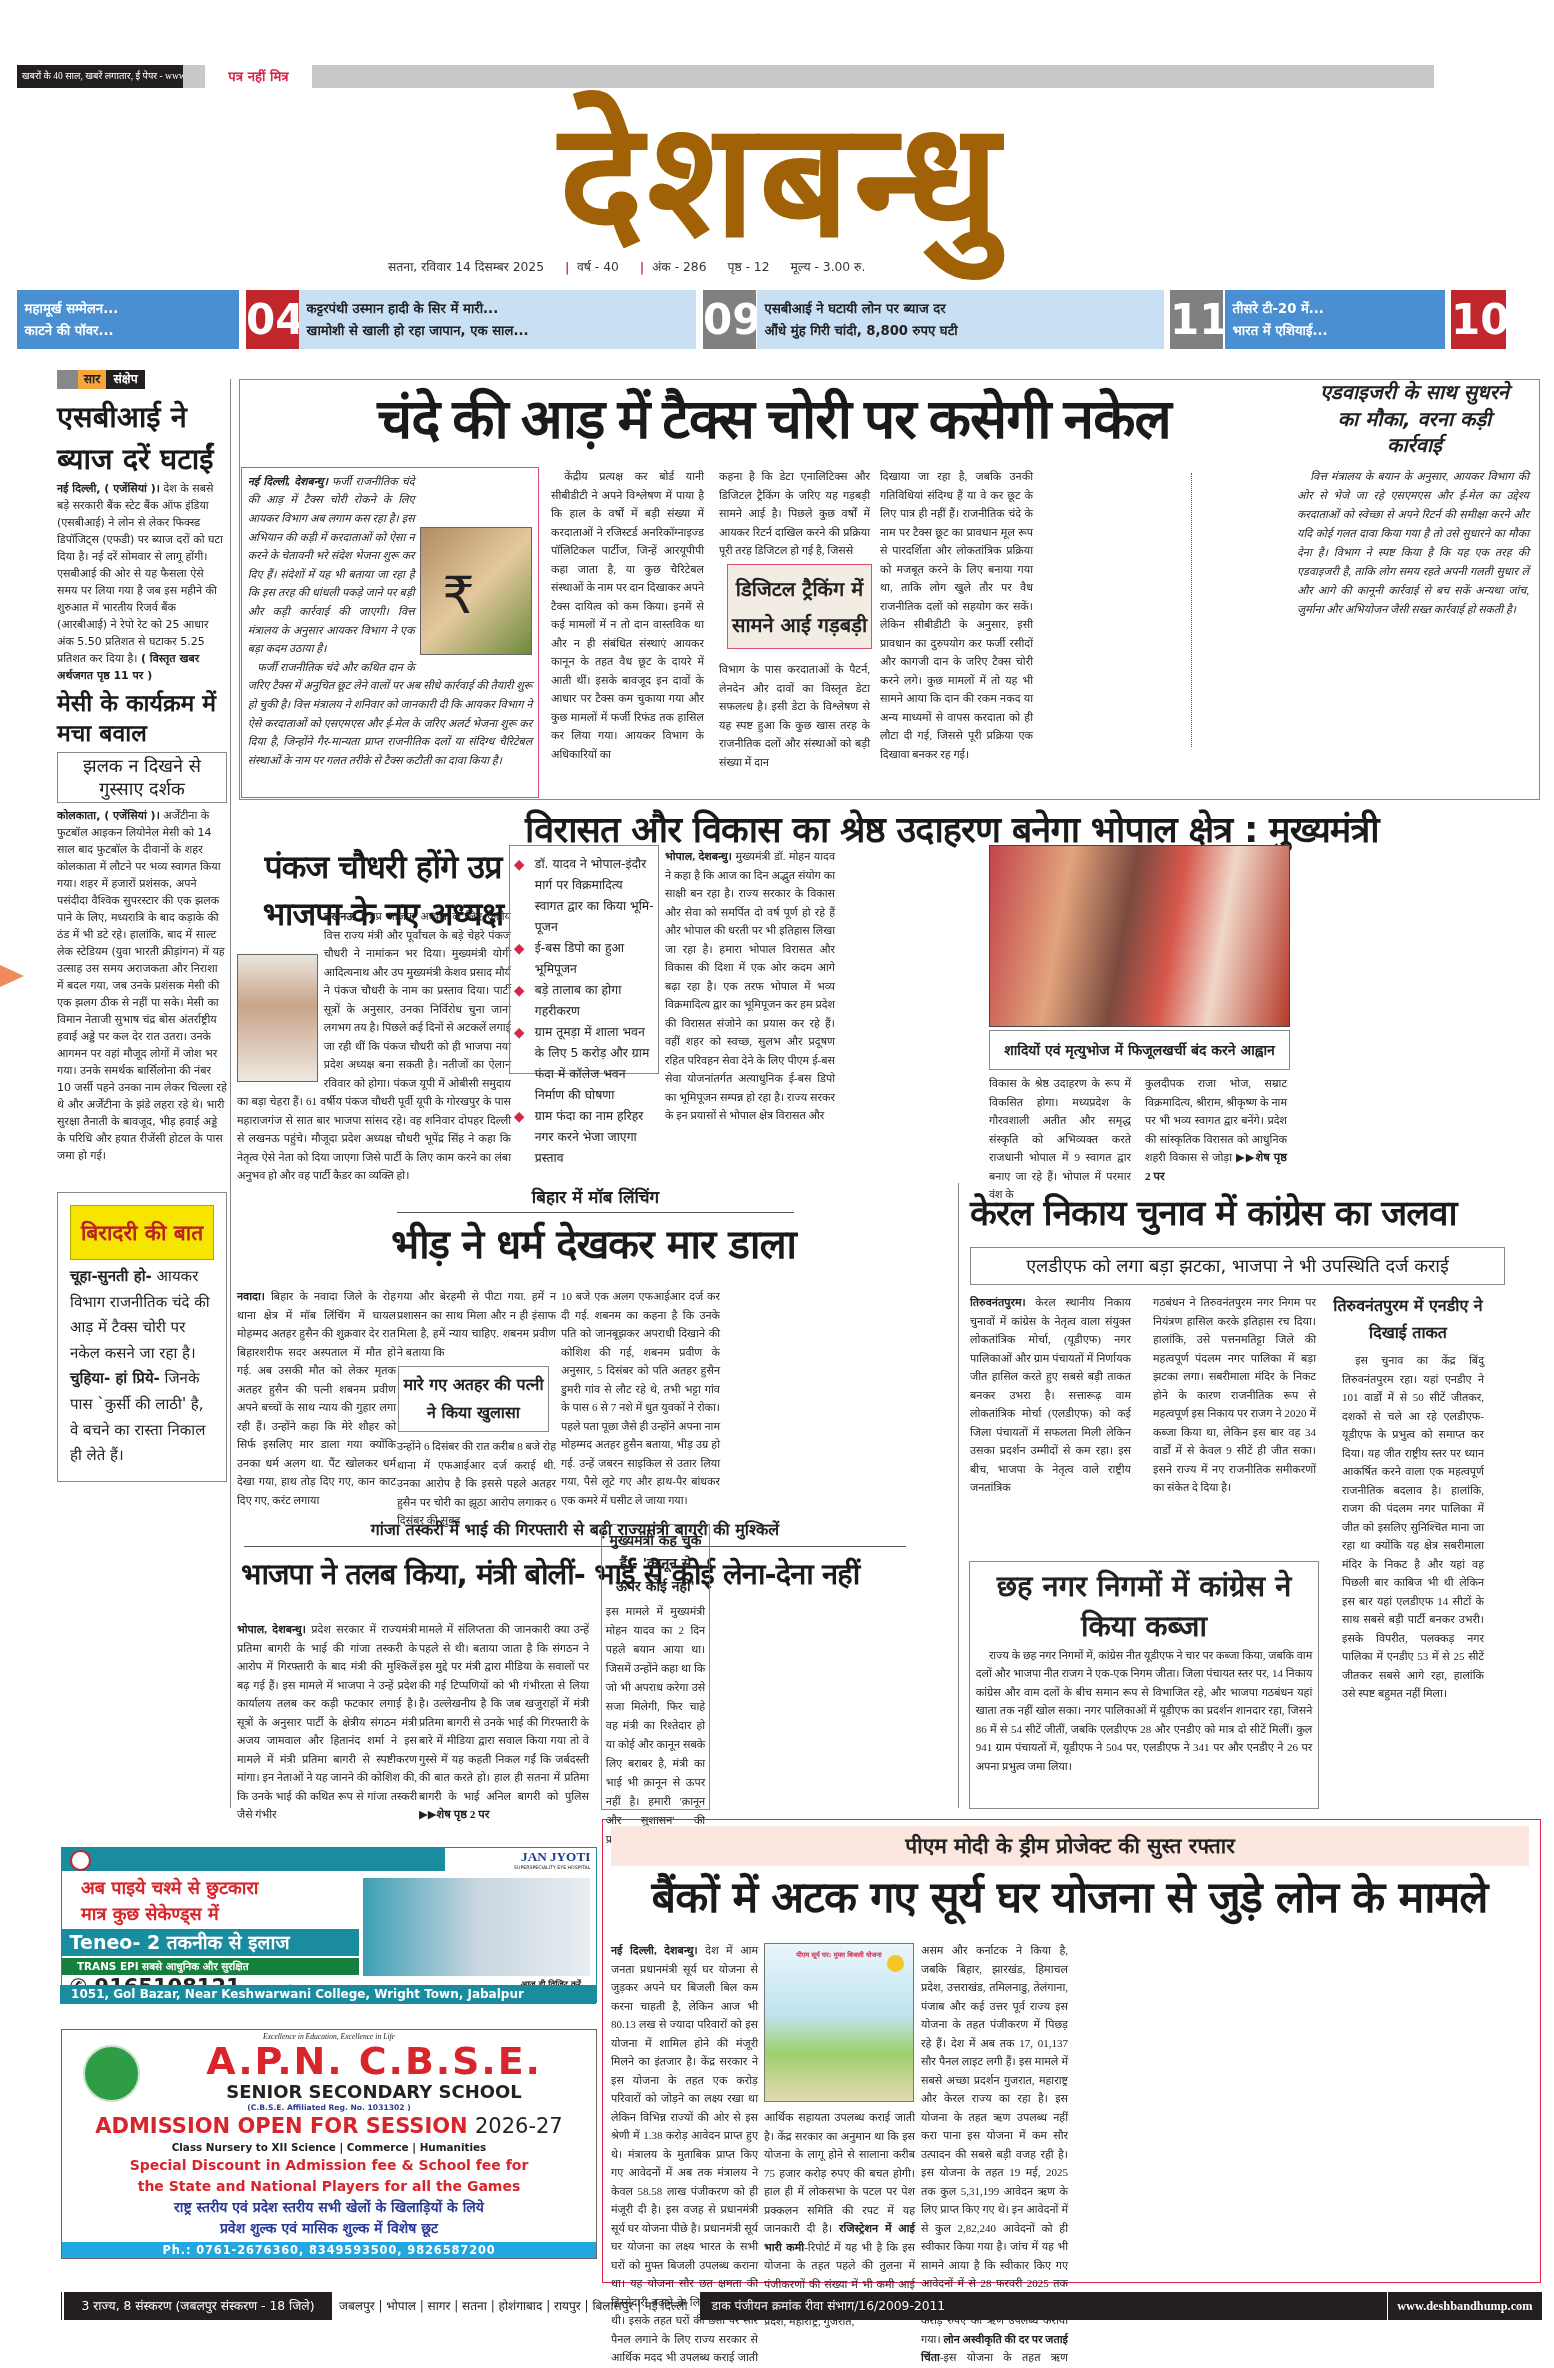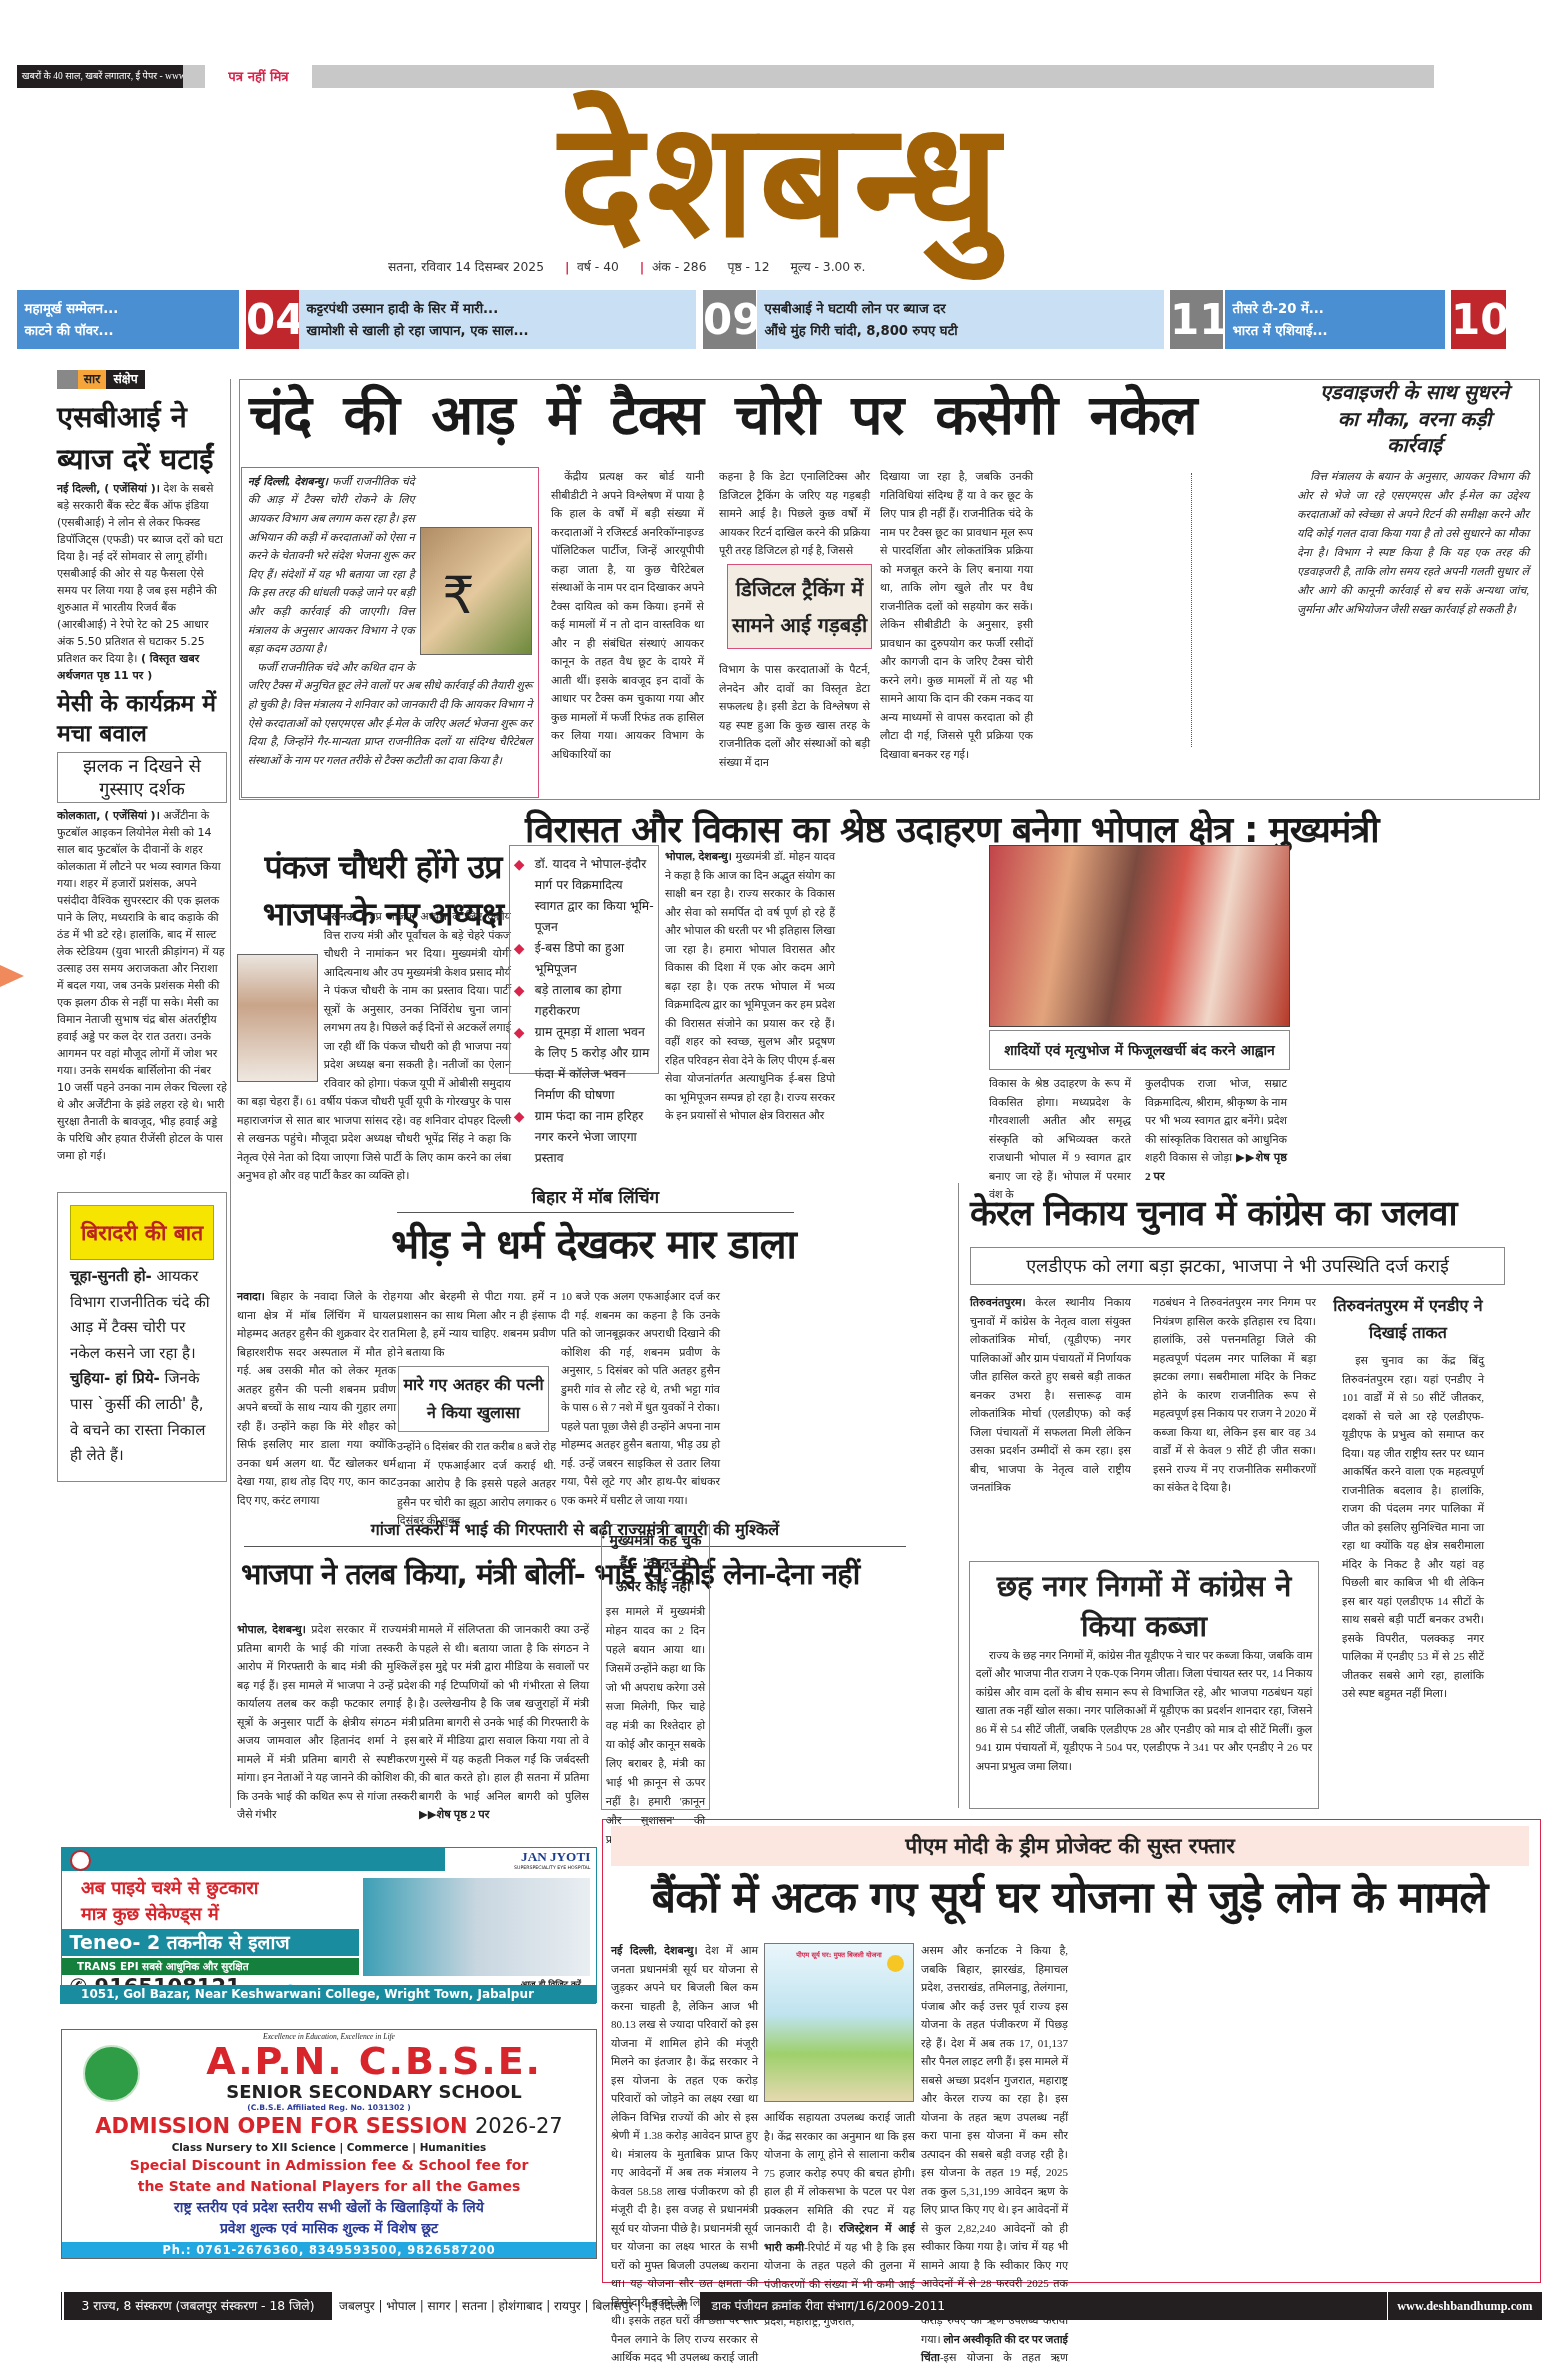--- a/index.html
+++ b/index.html
@@ -97,21 +97,21 @@
   <p class="body" style="font-family:'DejaVu Sans',sans-serif;font-size:11px;line-height:17px;text-align:left"><b>कोलकाता, ( एजेंसियां )।</b> <span>अर्जेंटीना के फुटबॉल आइकन लियोनेल मेसी को 14 साल बाद फुटबॉल के दीवानों के शहर कोलकाता में लौटने पर भव्य स्वागत किया गया। शहर में हजारों प्रशंसक, अपने पसंदीदा वैश्विक सुपरस्टार की एक झलक पाने के लिए, मध्यरात्रि के बाद कड़ाके की ठंड में भी डटे रहे। हालांकि, बाद में साल्ट लेक स्टेडियम (युवा भारती क्रीड़ांगन) में यह उत्साह उस समय अराजकता और निराशा में बदल गया, जब उनके प्रशंसक मेसी की एक झलग ठीक से नहीं पा सके। मेसी का विमान नेताजी सुभाष चंद्र बोस अंतर्राष्ट्रीय हवाई अड्डे पर कल देर रात उतरा। उनके आगमन पर वहां मौजूद लोगों में जोश भर गया। उनके समर्थक बार्सिलोना की नंबर 10 जर्सी पहने उनका नाम लेकर चिल्ला रहे थे और अर्जेंटीना के झंडे लहरा रहे थे। भारी सुरक्षा तैनाती के बावजूद, भीड़ हवाई अड्डे के परिधि और हयात रीजेंसी होटल के पास जमा हो गई।</span></p>
   <div class="box" style="margin-top:28px;padding:12px">
     <div style="background:#f5e500;height:55px;font-size:21px;color:#b22;font-weight:bold;text-align:center;line-height:55px;border:0.9px solid #aa0">बिरादरी की बात</div>
     <p style="font-size:15px;line-height:25.6px;margin-top:3.8px"><b>चूहा-सुनती हो-</b> <span>आयकर विभाग राजनीतिक चंदे की आड़ में टैक्स चोरी पर नकेल कसने जा रहा है।</span><br><b>चुहिया- हां प्रिये-</b> <span>जिनके पास `कुर्सी की लाठी' है, वे बचने का रास्ता निकाल ही लेते हैं।</span></p>
   </div>
 </div>
 <div class="abs vline" style="left:230px;top:379px;height:1429px"></div>
 <div class="abs" style="left:0;top:965px;width:0;height:0;border-top:11.4px solid transparent;border-bottom:11.4px solid transparent;border-left:24px solid #f08a5d"></div>
 
 <div class="abs" style="left:239px;top:379px;width:1301px;height:421px;border:0.9px solid #888"></div>
-<h1 class="abs big" style="left:249px;top:380px;font-size:55px;line-height:79px;width:1050px;text-align:left;font-family:Liberation Mono, monospace;font-stretch:condensed">चंदे की आड़ में टैक्स चोरी पर कसेगी नकेल</h1>
+<h1 class="abs big" style="left:249px;top:380px;font-size:55px;line-height:79px;width:1050px;text-align:center;font-family:Liberation Serif, serif;font-stretch:condensed">चंदे की आड़ में टैक्स चोरी पर कसेगी नकेल</h1>
 <div class="abs pinkbox" style="left:241px;top:467px;width:298px;height:331px;padding:3.8px 5.7px">
   <div class="img" style="float:right;width:112px;height:128px;margin:55px 0 3.8px 5.7px;border:0.9px solid #666;position:relative">
       <span style="position:absolute;left:21px;top:38px;font-size:51px;color:#222">₹</span>
     </div>
   <p class="body it" style="font-size:11px;line-height:18.6px"><b>नई दिल्ली, देशबन्धु।</b> <span>फर्जी राजनीतिक चंदे की आड़ में टैक्स चोरी रोकने के लिए आयकर विभाग अब लगाम कस रहा है। इस अभियान की कड़ी में करदाताओं को ऐसा न करने के चेतावनी भरे संदेश भेजना शुरू कर दिए हैं। संदेशों में यह भी बताया जा रहा है कि इस तरह की धांधली पकड़े जाने पर बड़ी और कड़ी कार्रवाई की जाएगी। वित्त मंत्रालय के अनुसार आयकर विभाग ने एक बड़ा कदम उठाया है।</span><br>&nbsp;&nbsp;&nbsp;<span>फर्जी राजनीतिक चंदे और कथित दान के जरिए टैक्स में अनुचित छूट लेने वालों पर अब सीधे कार्रवाई की तैयारी शुरू हो चुकी है। वित्त मंत्रालय ने शनिवार को जानकारी दी कि आयकर विभाग ने ऐसे करदाताओं को एसएमएस और ई-मेल के जरिए अलर्ट भेजना शुरू कर दिया है, जिन्होंने गैर-मान्यता प्राप्त राजनीतिक दलों या संदिग्ध चैरिटेबल संस्थाओं के नाम पर गलत तरीके से टैक्स कटौती का दावा किया है।</span></p>
 </div>
 <p class="abs body" style="left:551px;top:467px;width:153px;font-size:11px;line-height:18.5px;text-indent:13.2px">केंद्रीय प्रत्यक्ष कर बोर्ड यानी सीबीडीटी ने अपने विश्लेषण में पाया है कि हाल के वर्षों में बड़ी संख्या में करदाताओं ने रजिस्टर्ड अनरिकॉग्नाइज्ड पॉलिटिकल पार्टीज, जिन्हें आरयूपीपी कहा जाता है, या कुछ चैरिटेबल संस्थाओं के नाम पर दान दिखाकर अपने टैक्स दायित्व को कम किया। इनमें से कई मामलों में न तो दान वास्तविक था और न ही संबंधित संस्थाएं आयकर कानून के तहत वैध छूट के दायरे में आती थीं। इसके बावजूद इन दावों के आधार पर टैक्स कम चुकाया गया और कुछ मामलों में फर्जी रिफंड तक हासिल कर लिया गया। आयकर विभाग के अधिकारियों का</p>
 <p class="abs body" style="left:719px;top:467px;width:151px;font-size:11px;line-height:18.5px">कहना है कि डेटा एनालिटिक्स और डिजिटल ट्रैकिंग के जरिए यह गड़बड़ी सामने आई है। पिछले कुछ वर्षों में आयकर रिटर्न दाखिल करने की प्रक्रिया पूरी तरह डिजिटल हो गई है, जिससे</p>
 <div class="abs pinkbox" style="left:727px;top:564px;width:145px;height:85px;background:#f3ece3;font-size:20px;line-height:36px;text-align:center;font-weight:bold;padding-top:5.7px">डिजिटल ट्रैकिंग में सामने आई गड़बड़ी</div>
 <p class="abs body" style="left:719px;top:660px;width:151px;font-size:11px;line-height:18.5px">विभाग के पास करदाताओं के पैटर्न, लेनदेन और दावों का विस्तृत डेटा सफलत्ध है। इसी डेटा के विश्लेषण से यह स्पष्ट हुआ कि कुछ खास तरह के राजनीतिक दलों और संस्थाओं को बड़ी संख्या में दान</p>
@@ -184,21 +184,21 @@
   <div style="position:absolute;left:19px;top:26.5px;color:#d8252b;font-weight:bold;font-size:18px;line-height:26.5px">
       <div>अब पाइये चश्मे से छुटकारा</div>
       <div>मात्र कुछ सेकेण्ड्स में</div>
     </div>
   <div style="position:absolute;left:0;top:81px;width:297px;height:26.5px;background:#1a8ca0;color:#fff;font-weight:bold;font-size:19px;line-height:26.5px;padding-left:7.6px">Teneo- 2 तकनीक से इलाज</div>
   <div style="position:absolute;left:0;top:110px;width:297px;height:17px;background:#15803d;color:#fff;font-weight:bold;font-size:10.4px;line-height:17px;padding-left:15px">TRANS EPI सबसे आधुनिक और सुरक्षित</div>
   <div style="position:absolute;left:301px;top:30px;width:227px;height:98px;background:linear-gradient(90deg,#3d9fb5,#c8d6e0 50%,#e9eef2)"></div>
   <div style="position:absolute;right:15px;top:130px;font-size:8.5px;font-weight:bold">आज ही विजिट करें</div>
   <div style="position:absolute;left:7.6px;top:127px;font-size:21px;font-weight:bold;line-height:24.6px"><span>✆</span> <span>9165108121</span></div>
   <div style="position:absolute;left:223px;top:136px;font-size:8.5px"><span>🌐</span> <span>janjyotieyehospital.com</span></div>
-  <div style="position:absolute;left:-1.9px;bottom:-1.9px;width:536px;height:19px;background:#1a8ca0;color:#fff;font-weight:bold;font-size:12px;line-height:19px;padding-left:21px;white-space:nowrap;overflow:hidden">1051, Gol Bazar, Near Keshwarwani College, Wright Town, Jabalpur</div>
+  <div style="position:absolute;left:-1.9px;bottom:-1.9px;width:536px;height:19px;background:#1a8ca0;color:#fff;font-weight:bold;font-size:12px;line-height:19px;padding-left:11px;white-space:nowrap;overflow:hidden">1051, Gol Bazar, Near Keshwarwani College, Wright Town, Jabalpur</div>
 </div>
 <div class="abs adB">
   <div style="text-align:center;font-family:'Liberation Serif',serif;font-style:italic;font-size:7.6px;margin-top:1.9px">Excellence in Education, Excellence in Life</div>
   <div style="position:absolute;left:21px;top:15px;width:57px;height:57px;border-radius:50%;background:#2f9d45;border:2.8px solid #c6e4c7"></div>
   <div style="margin-left:90px;color:#d8252b;font-weight:900;font-size:38px;line-height:40px;text-align:center;letter-spacing:1.9px">A.P.N. C.B.S.E.</div>
   <div style="margin-left:90px;font-weight:bold;font-size:18px;line-height:21px;text-align:center">SENIOR SECONDARY SCHOOL</div>
   <div style="text-align:center;color:#2a3a99;font-weight:bold;font-size:7.6px;line-height:11.4px">(C.B.S.E. Affiliated Reg. No. 1031302 )</div>
   <div style="text-align:center;font-size:21px;line-height:26.5px;font-weight:bold"><span style="color:#d8252b">ADMISSION OPEN FOR SESSION</span> <span style="font-weight:normal">2026-27</span></div>
   <div style="text-align:center;font-size:10.4px;font-weight:bold;line-height:15px">Class Nursery to XII  Science | Commerce | Humanities</div>
   <div style="text-align:center;font-size:14px;font-weight:bold;color:#d8252b;line-height:21px">Special Discount in Admission fee &amp; School fee for</div>

